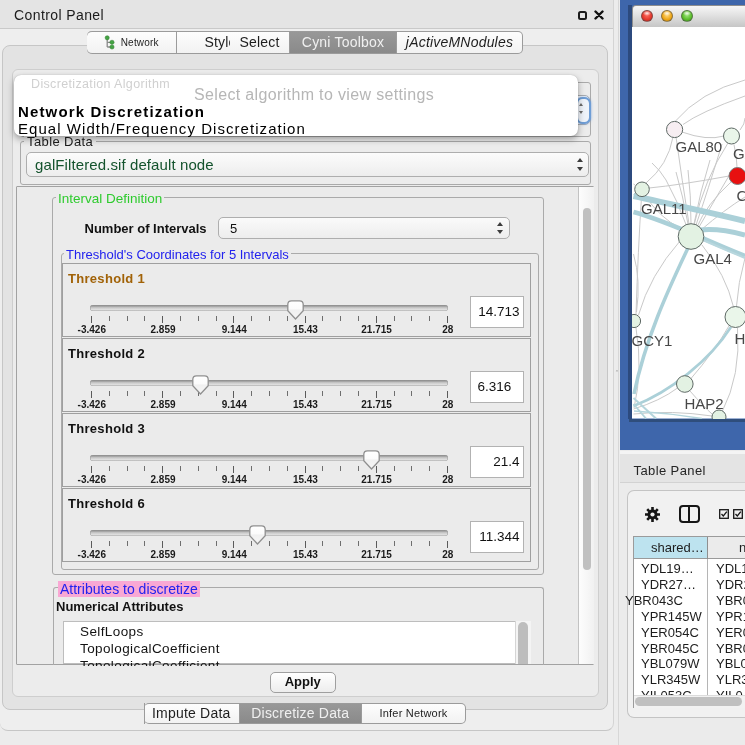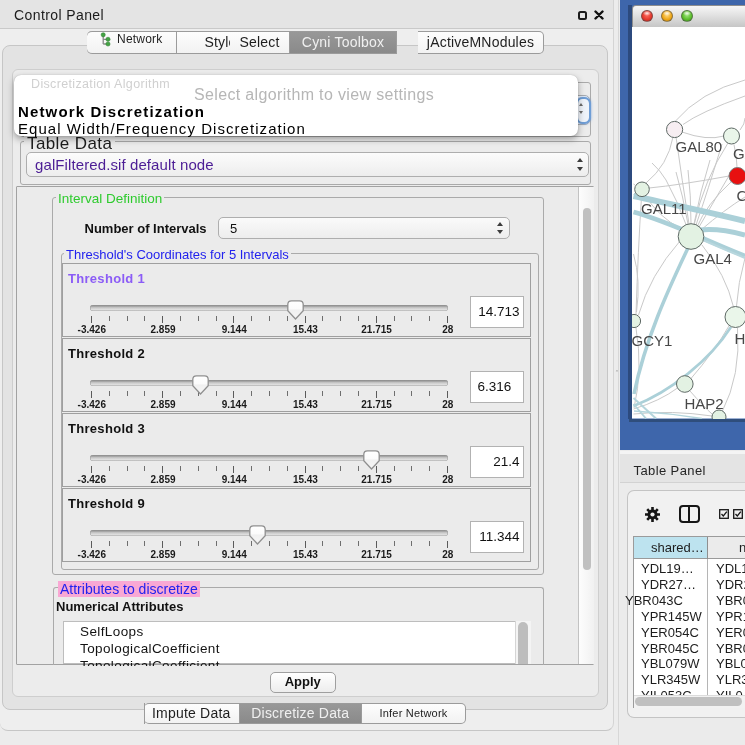--- a/index.html
+++ b/index.html
@@ -13,48 +13,48 @@
 <div class="a" style="left:0;top:0;width:613px;height:28px;background:#e4e4e4;border-bottom:1px solid #c9c9c9"></div>
 <div class="lbl" style="left:14px;top:6.5px;font-size:14px;letter-spacing:0.4px;color:#1b1b1b">Control Panel</div>
 <div class="a" style="left:577.5px;top:10.5px;width:9.5px;height:9.5px;border:2px solid #1a1a1a;border-radius:2.5px;box-sizing:border-box"></div>
 <svg class="a" style="left:594px;top:10px" width="10" height="10" viewBox="0 0 10 10">
     <path d="M1.5 1.5 L8.5 8.5 M8.5 1.5 L1.5 8.5" stroke="#111" stroke-width="2.4" stroke-linecap="round"></path>
   </svg>
 <div class="a" style="left:2px;top:45px;width:604px;height:663px;background:#e3e3e3;border:1px solid #c6c6c6;border-radius:8px"></div>
 <div class="a" style="left:12px;top:69px;width:585px;height:626px;background:#ececec;border:1px solid #cecece;border-radius:6px"></div>
 <div class="a" style="left:87px;top:30.5px;width:436px;height:23.5px;border-left:1px solid #9b9b9b;border-radius:5px 0 0 5px"></div>
 <div class="a" style="left:87px;top:30.5px;width:89.5px;height:23.5px;background:linear-gradient(#fdfdfd,#f2f2f2);border-radius:5px 0 0 5px;border:1px solid #9b9b9b;border-left:none;box-sizing:border-box;">
-    <div style="display:flex;justify-content:center;height:100%;font-size:12px;letter-spacing:0.2px;color:#1e1e1e;white-space:nowrap"><svg width="12" height="15" viewBox="0 0 12 15" style="margin-right:5px">
+    <div style="display:flex;align-items:center;justify-content:center;height:100%;font-size:10px;letter-spacing:0.2px;color:#1e1e1e;white-space:nowrap"><svg width="12" height="15" viewBox="0 0 12 15" style="margin-right:5px">
         <path d="M3.2 3 V12 M3.2 7.3 H7.8 M3.2 12 H7.8" stroke="#8a8a8a" stroke-width="1.3" fill="none"></path>
         <circle cx="3.2" cy="2.8" r="2.1" fill="#44a344" stroke="#2e7d2e" stroke-width="0.5"></circle>
         <circle cx="8" cy="7.3" r="2.1" fill="#44a344" stroke="#2e7d2e" stroke-width="0.5"></circle>
         <circle cx="8" cy="12" r="2.1" fill="#44a344" stroke="#2e7d2e" stroke-width="0.5"></circle>
       </svg>Network</div>
   </div>
 <div class="a" style="left:176.5px;top:30.5px;width:75px;height:23.5px;background:linear-gradient(#fdfdfd,#f2f2f2);border:1px solid #9b9b9b;border-left:none;box-sizing:border-box;padding-left:14px;">
     <div style="display:flex;align-items:center;justify-content:center;height:100%;font-size:14px;letter-spacing:0.2px;color:#1e1e1e;white-space:nowrap">Style</div>
   </div>
 <div class="a" style="left:230px;top:30.5px;width:60px;height:23.5px;background:linear-gradient(#fdfdfd,#f2f2f2);border:1px solid #9b9b9b;border-left:none;box-sizing:border-box;">
     <div style="display:flex;align-items:center;justify-content:center;height:100%;font-size:14px;letter-spacing:0.2px;color:#1e1e1e;white-space:nowrap">Select</div>
   </div>
 <div class="a" style="left:290px;top:30.5px;width:107px;height:23.5px;background:linear-gradient(#989898,#8a8a8a);border:1px solid #9b9b9b;border-left:none;box-sizing:border-box;">
     <div style="display:flex;align-items:center;justify-content:center;height:100%;font-size:14px;letter-spacing:0.2px;color:#f0f0f0;white-space:nowrap">Cyni Toolbox</div>
   </div>
-<div class="a" style="left:418px;top:30.5px;width:126px;height:23.5px;background:linear-gradient(#fdfdfd,#f2f2f2);border-radius:0 5px 5px 0;border:1px solid #9b9b9b;border-left:none;box-sizing:border-box;">
+<div class="a" style="left:397px;top:30.5px;width:126px;height:23.5px;background:linear-gradient(#fdfdfd,#f2f2f2);border-radius:0 5px 5px 0;border:1px solid #9b9b9b;border-left:none;box-sizing:border-box;font-style:italic;">
     <div style="display:flex;align-items:center;justify-content:center;height:100%;font-size:14px;letter-spacing:0.2px;color:#1e1e1e;white-space:nowrap">jActiveMNodules</div>
   </div>
 <div class="a etch" style="left:20px;top:82px;width:569px;height:53px"></div>
 <div class="a" style="left:26px;top:94.5px;width:562px;height:28.5px;background:#fff;border:1px solid #aeaeae;border-radius:5px"></div>
 <div class="a" style="left:575.5px;top:96.5px;width:11.5px;height:23.5px;background:#eef3fa;border:2.2px solid #6f9ed6;border-radius:6.5px;box-shadow:0 0 2.5px rgba(90,140,210,.8)"></div>
 <div class="a" style="left:579px;top:103px;width:0;height:0;border-left:2.6px solid transparent;border-right:2.6px solid transparent;border-bottom:3.6px solid #6a6a6a"></div>
 <div class="a" style="left:579px;top:110.5px;width:0;height:0;border-left:2.6px solid transparent;border-right:2.6px solid transparent;border-top:3.6px solid #6a6a6a"></div>
 <div class="a etch" style="left:20px;top:141px;width:569px;height:41.5px"></div>
-<div class="lbl" style="left:24px;top:134px;font-size:17px;letter-spacing:.4px;color:#1c1c1c;background:#ececec;padding:0 3px">Table Data</div>
+<div class="lbl" style="left:24px;top:134px;font-size:13px;letter-spacing:.4px;color:#1c1c1c;background:#ececec;padding:0 3px">Table Data</div>
 <div class="a" style="left:26px;top:152px;width:562.5px;height:25px;background:linear-gradient(#fcfcfc,#ededed);border:1px solid #aeaeae;border-radius:5px;box-sizing:border-box"></div>
-<div class="lbl" style="left:35px;top:155.5px;font-size:15px;letter-spacing:0.1px;color:#4c1d95">galFiltered.sif default node</div>
+<div class="lbl" style="left:35px;top:155.5px;font-size:15px;letter-spacing:0.1px;color:#14532d">galFiltered.sif default node</div>
 <div class="a" style="left:576.5px;top:158px;width:0;height:0;border-left:3.4px solid transparent;border-right:3.4px solid transparent;border-bottom:4.4px solid #3c3c3c"></div>
 <div class="a" style="left:576.5px;top:166.5px;width:0;height:0;border-left:3.4px solid transparent;border-right:3.4px solid transparent;border-top:4.4px solid #3c3c3c"></div>
 <div class="a" style="left:15.5px;top:185.5px;width:578.5px;height:479.5px;background:#ebebeb;border:1px solid #a2a2a2;border-radius:1px;box-sizing:border-box"></div>
 <div class="a" style="left:577.5px;top:186.5px;width:16px;height:477.5px;background:linear-gradient(90deg,#fdfdfd,#f1f1f1);border-left:1px solid #c2c2c2;box-sizing:border-box"></div>
 <div class="a" style="left:582.5px;top:208px;width:8.5px;height:362px;background:#c0c0c0;border-radius:4.2px"></div>
 <div class="a etch" style="left:51.5px;top:197.3px;width:490px;height:375.7px"></div>
 <div class="lbl" style="left:56px;top:190.5px;font-size:13.5px;color:#2ecb2e;background:#ebebeb;padding:0 2px">Interval Definition</div>
 <div class="lbl" style="left:84.5px;top:220.5px;font-size:13px;font-weight:bold;color:#111">Number of Intervals</div>
 <div class="a" style="left:218px;top:216.5px;width:291.5px;height:22.5px;background:linear-gradient(#fafafa,#ededed);border:1px solid #aeaeae;border-radius:5px;box-sizing:border-box"></div>
 <div class="lbl" style="left:230px;top:220.5px;font-size:13px;color:#111">5</div>
@@ -66,21 +66,21 @@
     <defs>
       <linearGradient id="kg" x1="0" y1="0" x2="0" y2="1">
         <stop offset="0" stop-color="#ffffff"></stop>
         <stop offset="0.45" stop-color="#fbfbfb"></stop>
         <stop offset="0.5" stop-color="#f0f0f0"></stop>
         <stop offset="1" stop-color="#f6f6f6"></stop>
       </linearGradient>
     </defs>
   </svg>
 <div class="a" style="left:62px;top:263px;width:469px;height:74px;border:1px solid #9f9f9f;box-sizing:border-box"></div>
-<div class="lbl" style="left:68px;top:270.5px;font-size:13px;font-weight:bold;letter-spacing:.3px;color:#8b5cf6">Threshold 1</div>
+<div class="lbl" style="left:68px;top:270.5px;font-size:13px;font-weight:bold;letter-spacing:.3px;color:#a16207">Threshold 1</div>
 <div class="a" style="left:90.3px;top:304.8px;width:358px;height:6.6px;border-radius:3.3px;background:linear-gradient(#7e7e7e,#c9c9c9 45%,#efefef);box-shadow:inset 0 0 0 .5px #9a9a9a"></div>
 <div class="a" style="left:91.3px;top:315.7px;width:358px;height:5px;background:repeating-linear-gradient(90deg,#6e6e6e 0 1px,transparent 1px 17.8px)"></div>
 <div class="a" style="left:91.3px;top:315.7px;width:358px;height:7.6px;background:repeating-linear-gradient(90deg,#5a5a5a 0 1px,transparent 1px 71.2px)"></div>
 <div class="lbl" style="left:91.8px;top:323.5px;font-size:10px;font-weight:bold;color:#1a1a1a;transform:translateX(-50%)">-3.426</div>
 <div class="lbl" style="left:163.0px;top:323.5px;font-size:10px;font-weight:bold;color:#1a1a1a;transform:translateX(-50%)">2.859</div>
 <div class="lbl" style="left:234.2px;top:323.5px;font-size:10px;font-weight:bold;color:#1a1a1a;transform:translateX(-50%)">9.144</div>
 <div class="lbl" style="left:305.4px;top:323.5px;font-size:10px;font-weight:bold;color:#1a1a1a;transform:translateX(-50%)">15.43</div>
 <div class="lbl" style="left:376.6px;top:323.5px;font-size:10px;font-weight:bold;color:#1a1a1a;transform:translateX(-50%)">21.715</div>
 <div class="lbl" style="left:447.8px;top:323.5px;font-size:10px;font-weight:bold;color:#1a1a1a;transform:translateX(-50%)">28</div>
 <svg class="a" style="left:287.2822121809966px;top:300.2px" width="17" height="20" viewBox="0 0 17 20">
@@ -114,21 +114,21 @@
 <div class="lbl" style="left:234.2px;top:473.5px;font-size:10px;font-weight:bold;color:#1a1a1a;transform:translateX(-50%)">9.144</div>
 <div class="lbl" style="left:305.4px;top:473.5px;font-size:10px;font-weight:bold;color:#1a1a1a;transform:translateX(-50%)">15.43</div>
 <div class="lbl" style="left:376.6px;top:473.5px;font-size:10px;font-weight:bold;color:#1a1a1a;transform:translateX(-50%)">21.715</div>
 <div class="lbl" style="left:447.8px;top:473.5px;font-size:10px;font-weight:bold;color:#1a1a1a;transform:translateX(-50%)">28</div>
 <svg class="a" style="left:363.03388277222683px;top:450.2px" width="17" height="20" viewBox="0 0 17 20">
     <path d="M4.5 0.8 H12.5 Q16.2 0.8 16.2 4.5 V10.8 L8.5 19 L0.8 10.8 V4.5 Q0.8 0.8 4.5 0.8 Z" fill="url(#kg)" stroke="#8f8f8f" stroke-width="1.3"></path>
   </svg>
 <div class="a" style="left:469.5px;top:445.5px;width:54.5px;height:32px;background:#fff;border:1px solid #b2b2b2;box-sizing:border-box"></div>
 <div class="lbl" style="left:469.5px;top:454px;width:50px;text-align:right;font-size:13.5px;color:#111">21.4</div>
 <div class="a" style="left:62px;top:488px;width:469px;height:74px;border:1px solid #9f9f9f;box-sizing:border-box"></div>
-<div class="lbl" style="left:68px;top:495.5px;font-size:13px;font-weight:bold;letter-spacing:.3px;color:#111">Threshold 9</div>
+<div class="lbl" style="left:68px;top:495.5px;font-size:13px;font-weight:bold;letter-spacing:.3px;color:#111">Threshold 6</div>
 <div class="a" style="left:90.3px;top:529.8px;width:358px;height:6.6px;border-radius:3.3px;background:linear-gradient(#7e7e7e,#c9c9c9 45%,#efefef);box-shadow:inset 0 0 0 .5px #9a9a9a"></div>
 <div class="a" style="left:91.3px;top:540.7px;width:358px;height:5px;background:repeating-linear-gradient(90deg,#6e6e6e 0 1px,transparent 1px 17.8px)"></div>
 <div class="a" style="left:91.3px;top:540.7px;width:358px;height:7.6px;background:repeating-linear-gradient(90deg,#5a5a5a 0 1px,transparent 1px 71.2px)"></div>
 <div class="lbl" style="left:91.8px;top:548.5px;font-size:10px;font-weight:bold;color:#1a1a1a;transform:translateX(-50%)">-3.426</div>
 <div class="lbl" style="left:163.0px;top:548.5px;font-size:10px;font-weight:bold;color:#1a1a1a;transform:translateX(-50%)">2.859</div>
 <div class="lbl" style="left:234.2px;top:548.5px;font-size:10px;font-weight:bold;color:#1a1a1a;transform:translateX(-50%)">9.144</div>
 <div class="lbl" style="left:305.4px;top:548.5px;font-size:10px;font-weight:bold;color:#1a1a1a;transform:translateX(-50%)">15.43</div>
 <div class="lbl" style="left:376.6px;top:548.5px;font-size:10px;font-weight:bold;color:#1a1a1a;transform:translateX(-50%)">21.715</div>
 <div class="lbl" style="left:447.8px;top:548.5px;font-size:10px;font-weight:bold;color:#1a1a1a;transform:translateX(-50%)">28</div>
 <svg class="a" style="left:249.1175077960924px;top:525.2px" width="17" height="20" viewBox="0 0 17 20">

